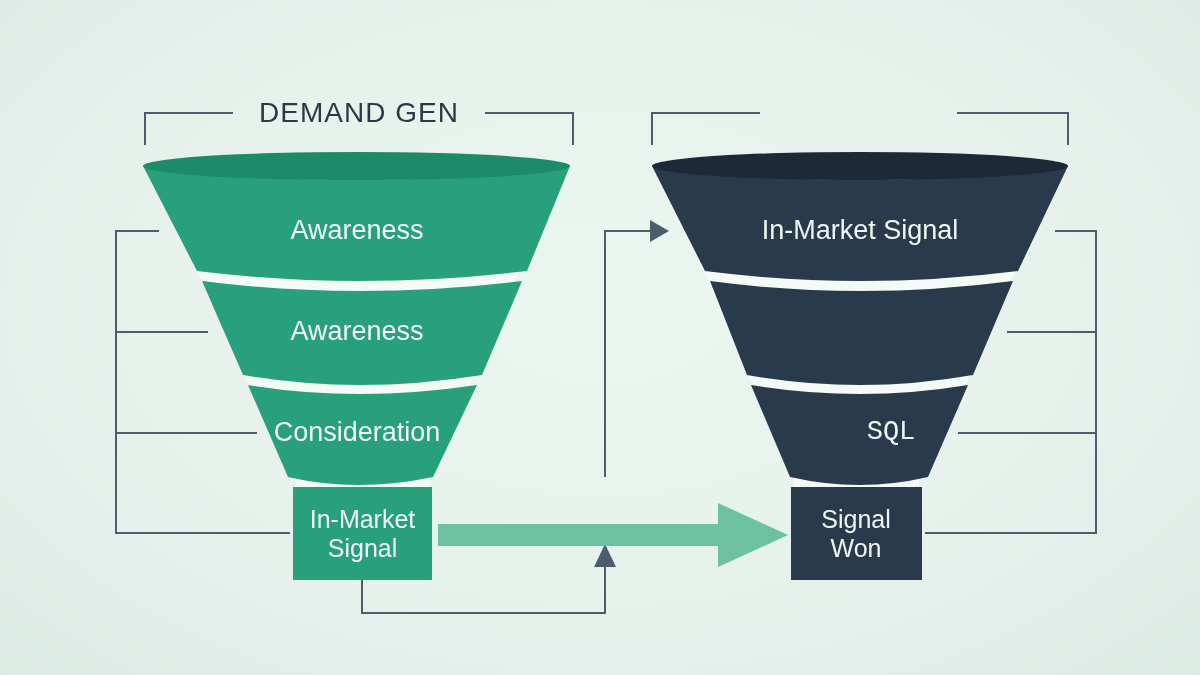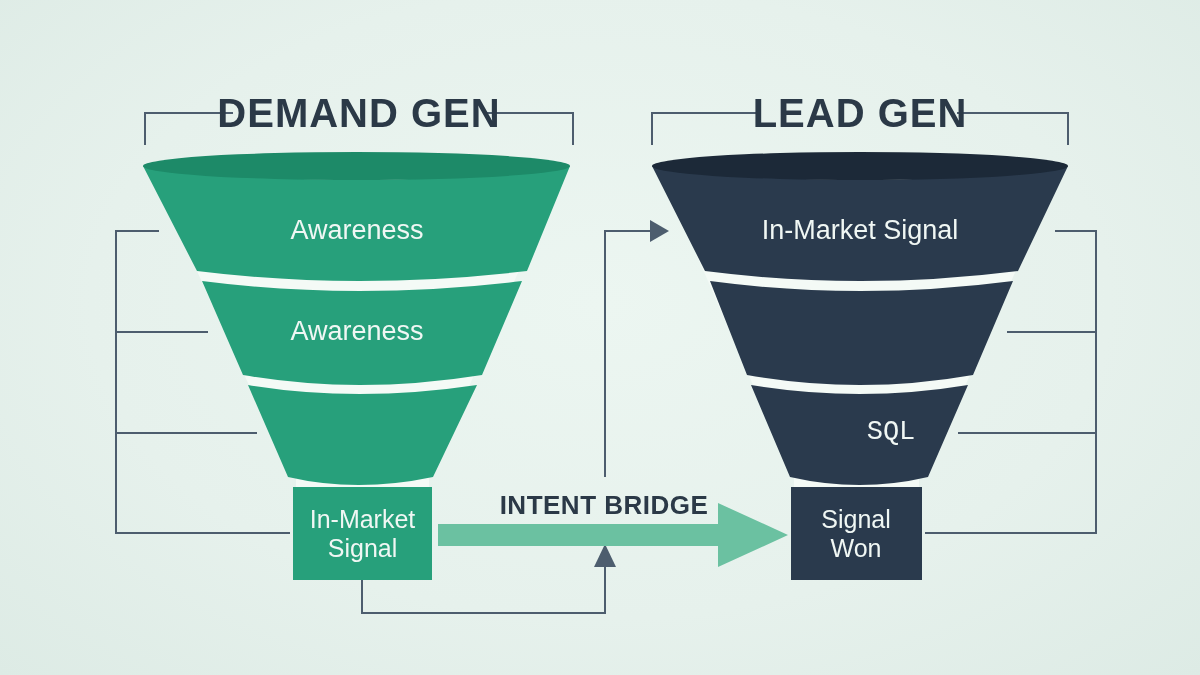--- a/index.html
+++ b/index.html
@@ -14,21 +14,21 @@
     background: radial-gradient(ellipse at 50% 45%, #ecf6f1 0%, #e6f1ec 60%, #ddebe5 100%);
   }
   .canvas svg { position: absolute; left: 0; top: 0; }
   .overlay {
     position: absolute;
     display: flex; align-items: center; justify-content: center;
     text-align: center;
     pointer-events: none;
   }
   .funnel-title {
-    font-size: 40px; font-weight: 700; letter-spacing: 1px;
+    font-size: 28px; font-weight: 400; letter-spacing: 1px;
     color: #2b3947;
   }
   .stage-label {
     font-size: 27px; font-weight: 400;
     color: #f0f7f4;
     line-height: 1.15;
   }
   .box-label { font-size: 25px; }
   .bridge-label {
     font-size: 26px; font-weight: 700; letter-spacing: 0.5px;
@@ -72,25 +72,24 @@
     <polygon points="594,567 616,567 605,544" fill="#4d5d6e"></polygon>
 
     <path fill="none" stroke-width="2" d="M605,477 L605,231 L651,231" stroke="#4d5d6e"></path>
     <polygon points="650,220 650,242 669,231" fill="#4d5d6e"></polygon>
 
     <polygon points="438,524 718,524 718,503 788,535 718,567 718,546 438,546" fill="#6bc1a1"></polygon>
   </svg>
 
   <div class="overlay funnel-title" style="left:159px; top:96px; width:400px; height:34px;">DEMAND GEN</div>
 
-  <div class="overlay funnel-title" style="left:660px; top:96px; width:400px; height:34px;">LEAD GEN</div>
 
   <div class="overlay stage-label" style="left:207px; top:214px; width:300px; height:34px;text-align:center;">Awareness</div>
   <div class="overlay stage-label" style="left:207px; top:315px; width:300px; height:34px;">Awareness</div>
+  <div class="overlay stage-label" style="left:207px; top:416px; width:300px; height:34px;">Consideration</div>
   <div class="overlay stage-label box-label" style="left:302px; top:490px; width:121px; height:87px;">In-Market Signal</div>
 
   <div class="overlay stage-label" style="left:710px; top:214px; width:300px; height:34px;">In-Market Signal</div>
   <div class="overlay stage-label" style="left:741px; top:416px; width:300px; height:34px;font-family:Liberation Mono, monospace;">SQL</div>
   <div class="overlay stage-label box-label" style="left:811px; top:490px; width:90px; height:87px;">Signal Won</div>
 
-  <div class="overlay bridge-label" style="left:454px; top:489px; width:300px; height:32px;">INTENT BRIDGE</div>
 
 </div>
 
 </body></html>

